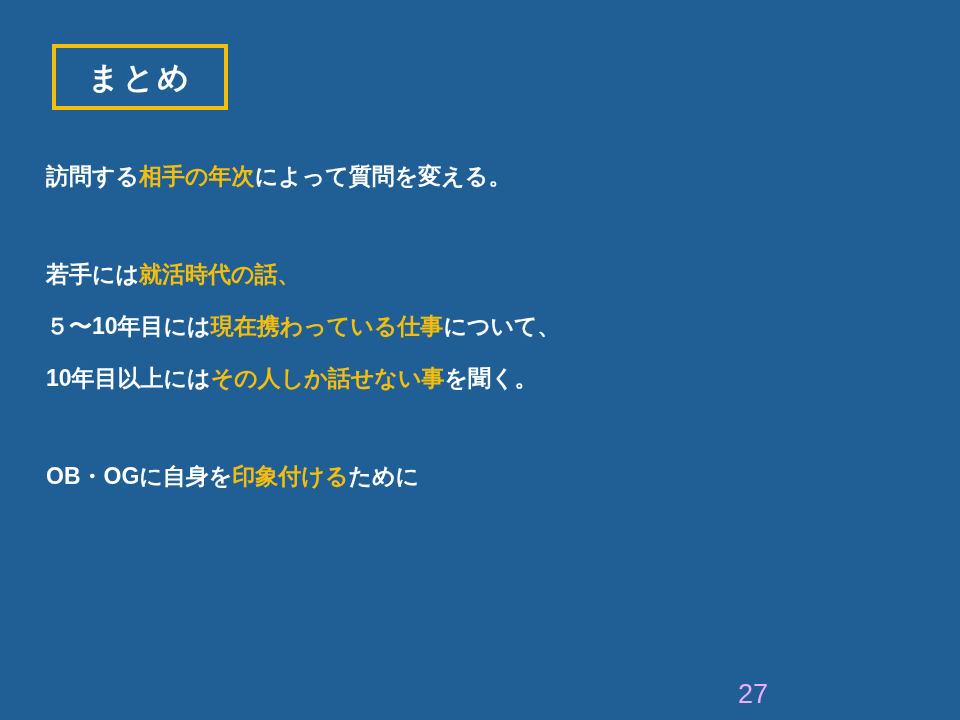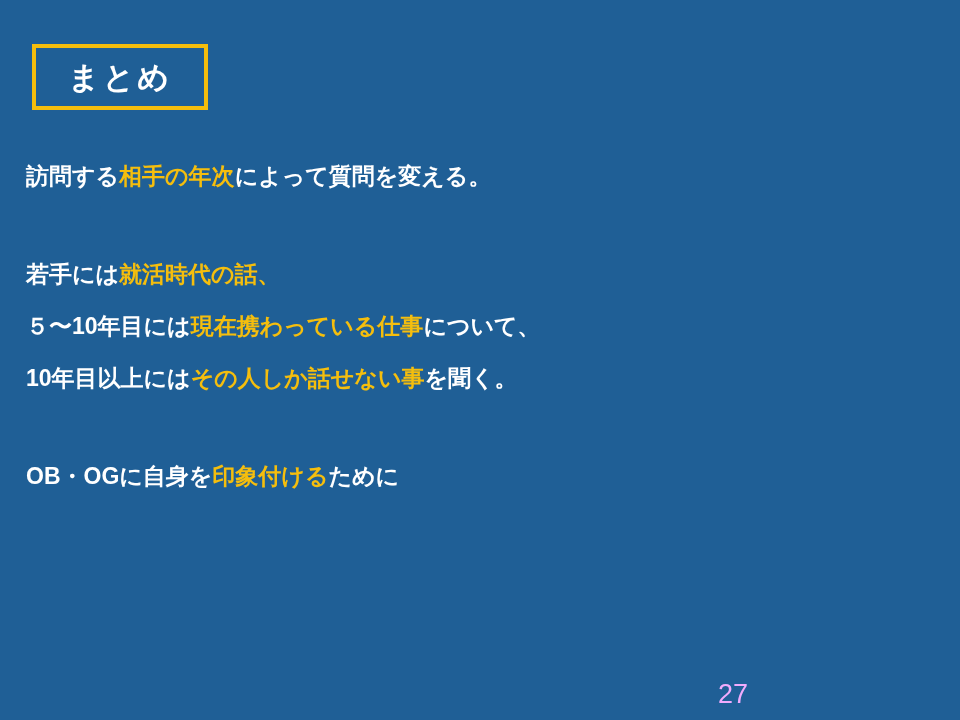--- a/index.html
+++ b/index.html
@@ -12,20 +12,21 @@
     background: #1f5f96;
     font-family: "Liberation Sans", "DejaVu Sans", sans-serif;
     overflow: hidden;
     position: relative;
   }
   .slide {
     position: relative;
     width: 776px;
     height: 720px;
     box-sizing: border-box;
+    margin-left: 20px;
   }
   
   .title-box {
     position: absolute;
     left: 32px;
     top: 44px;
     width: 176px;
     height: 66px;
     border: 4px solid #f5be0d;
     box-sizing: border-box;

